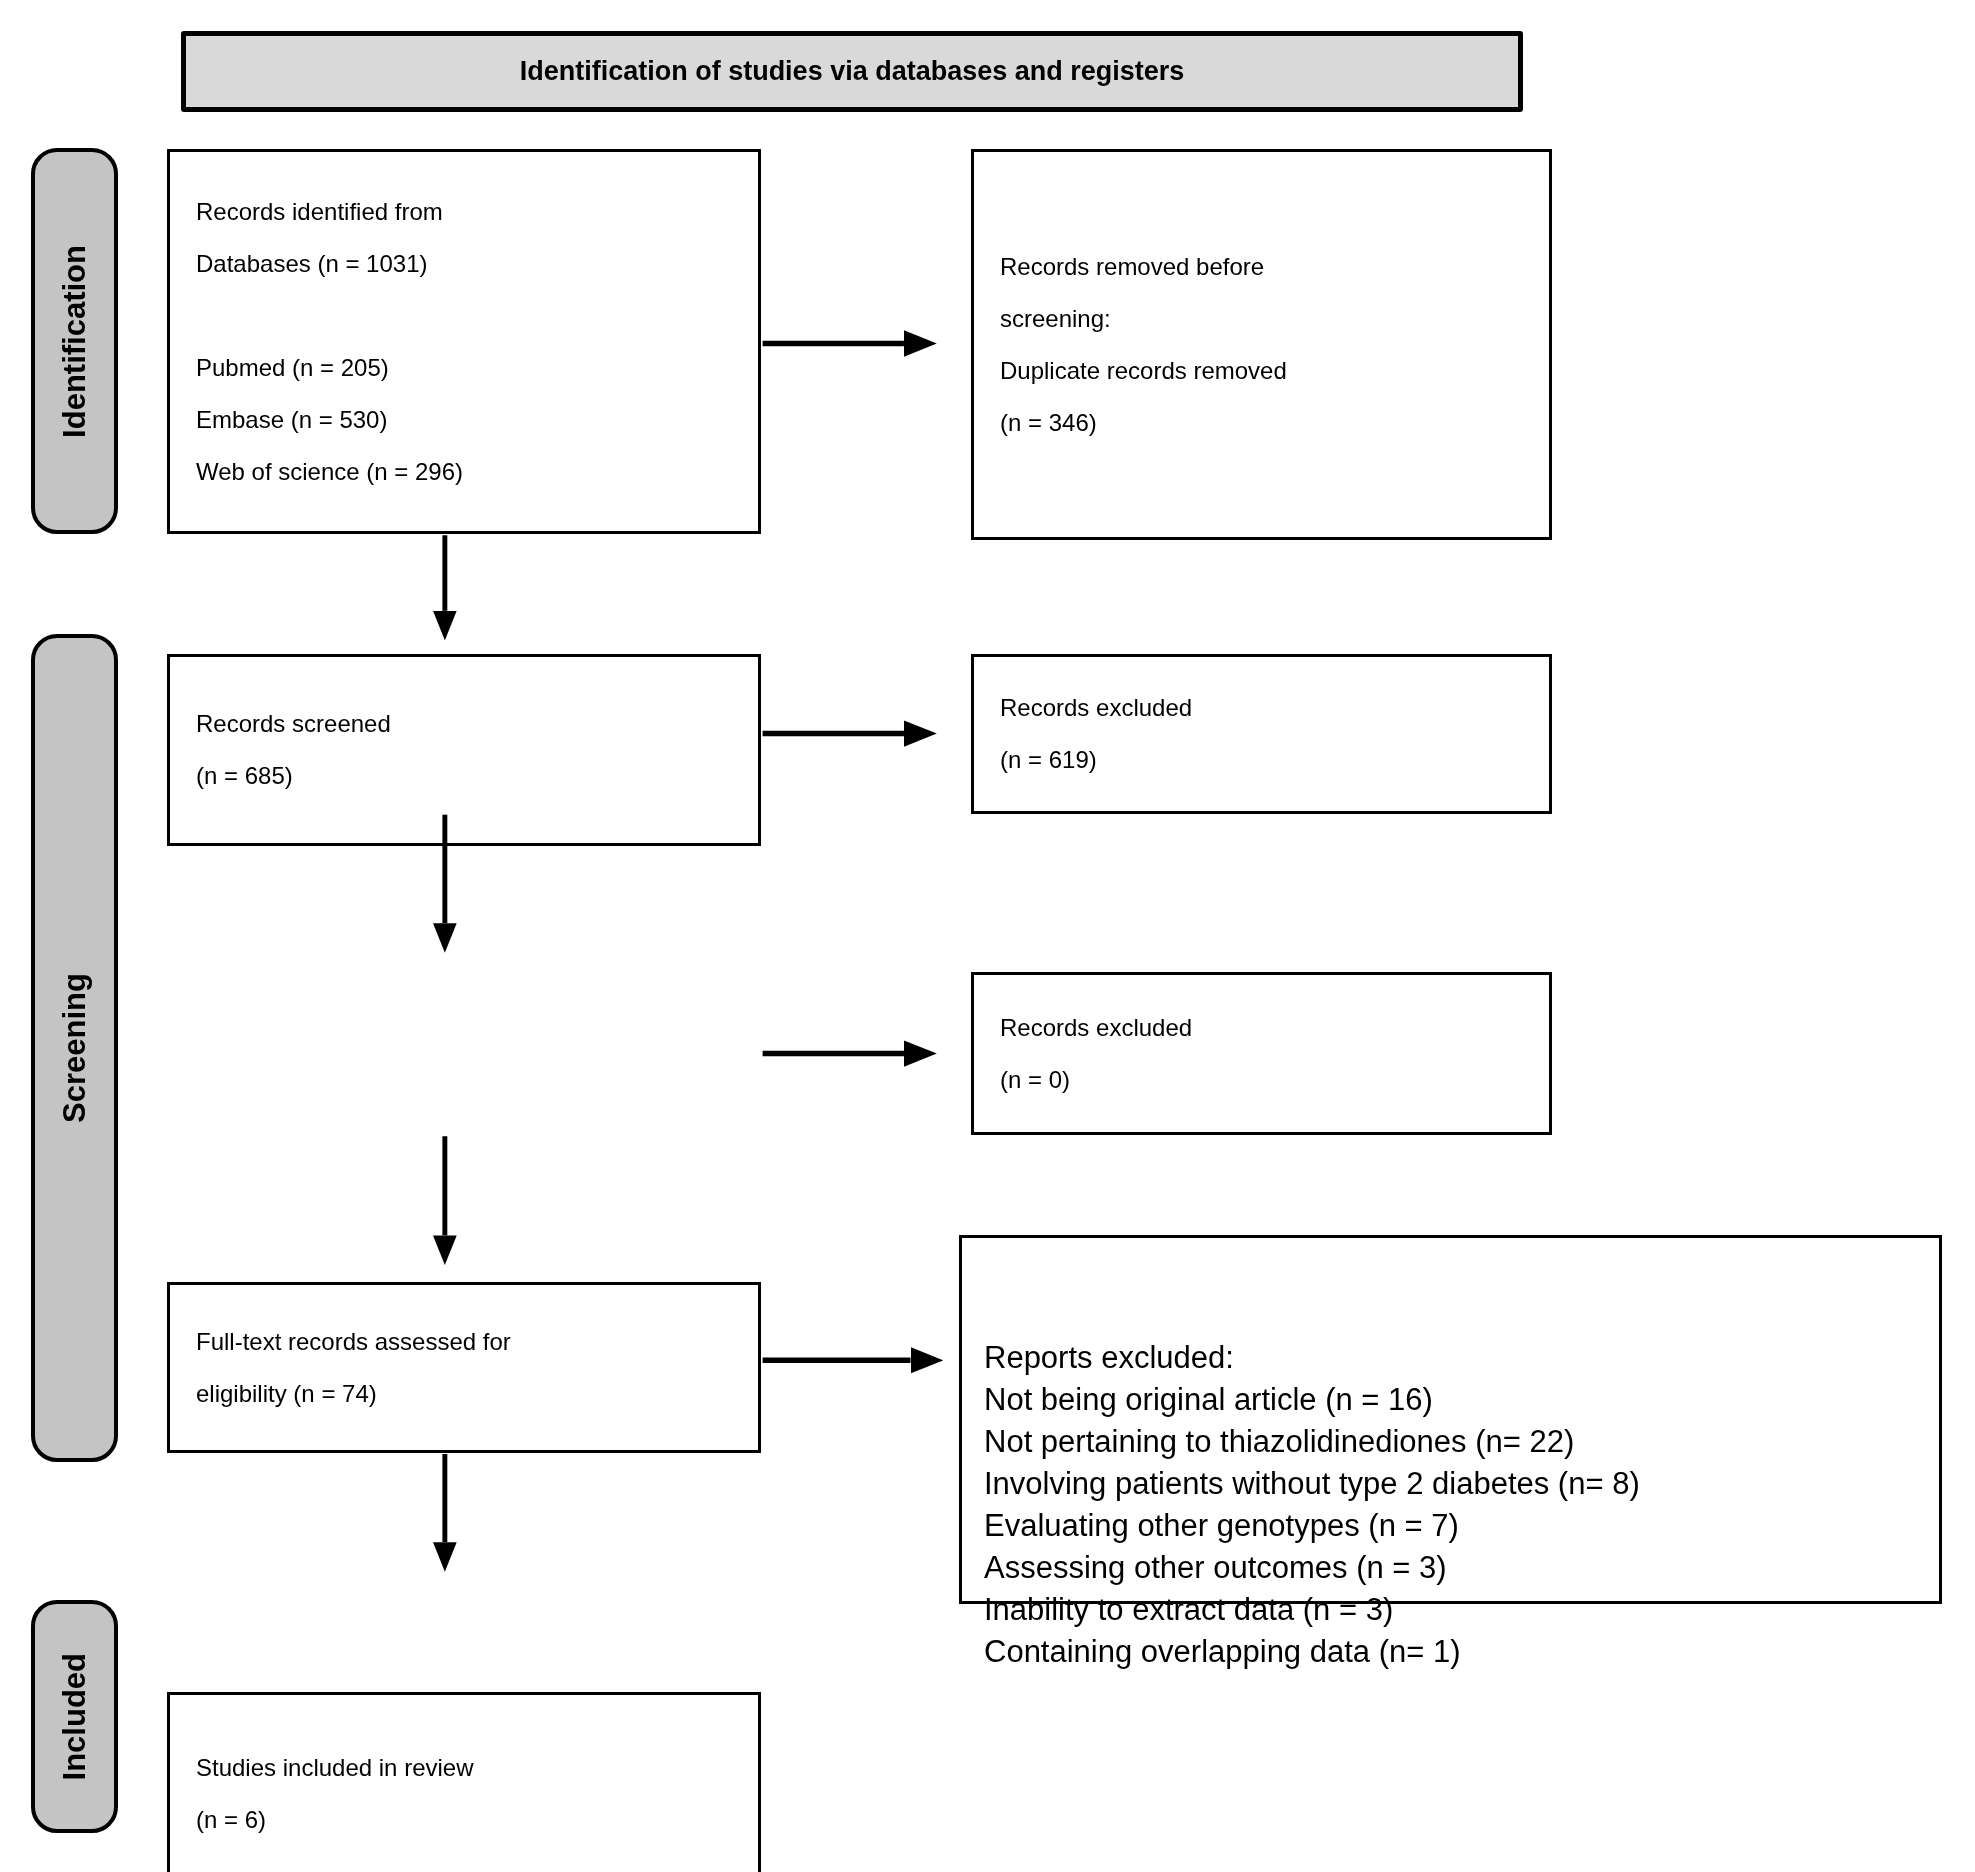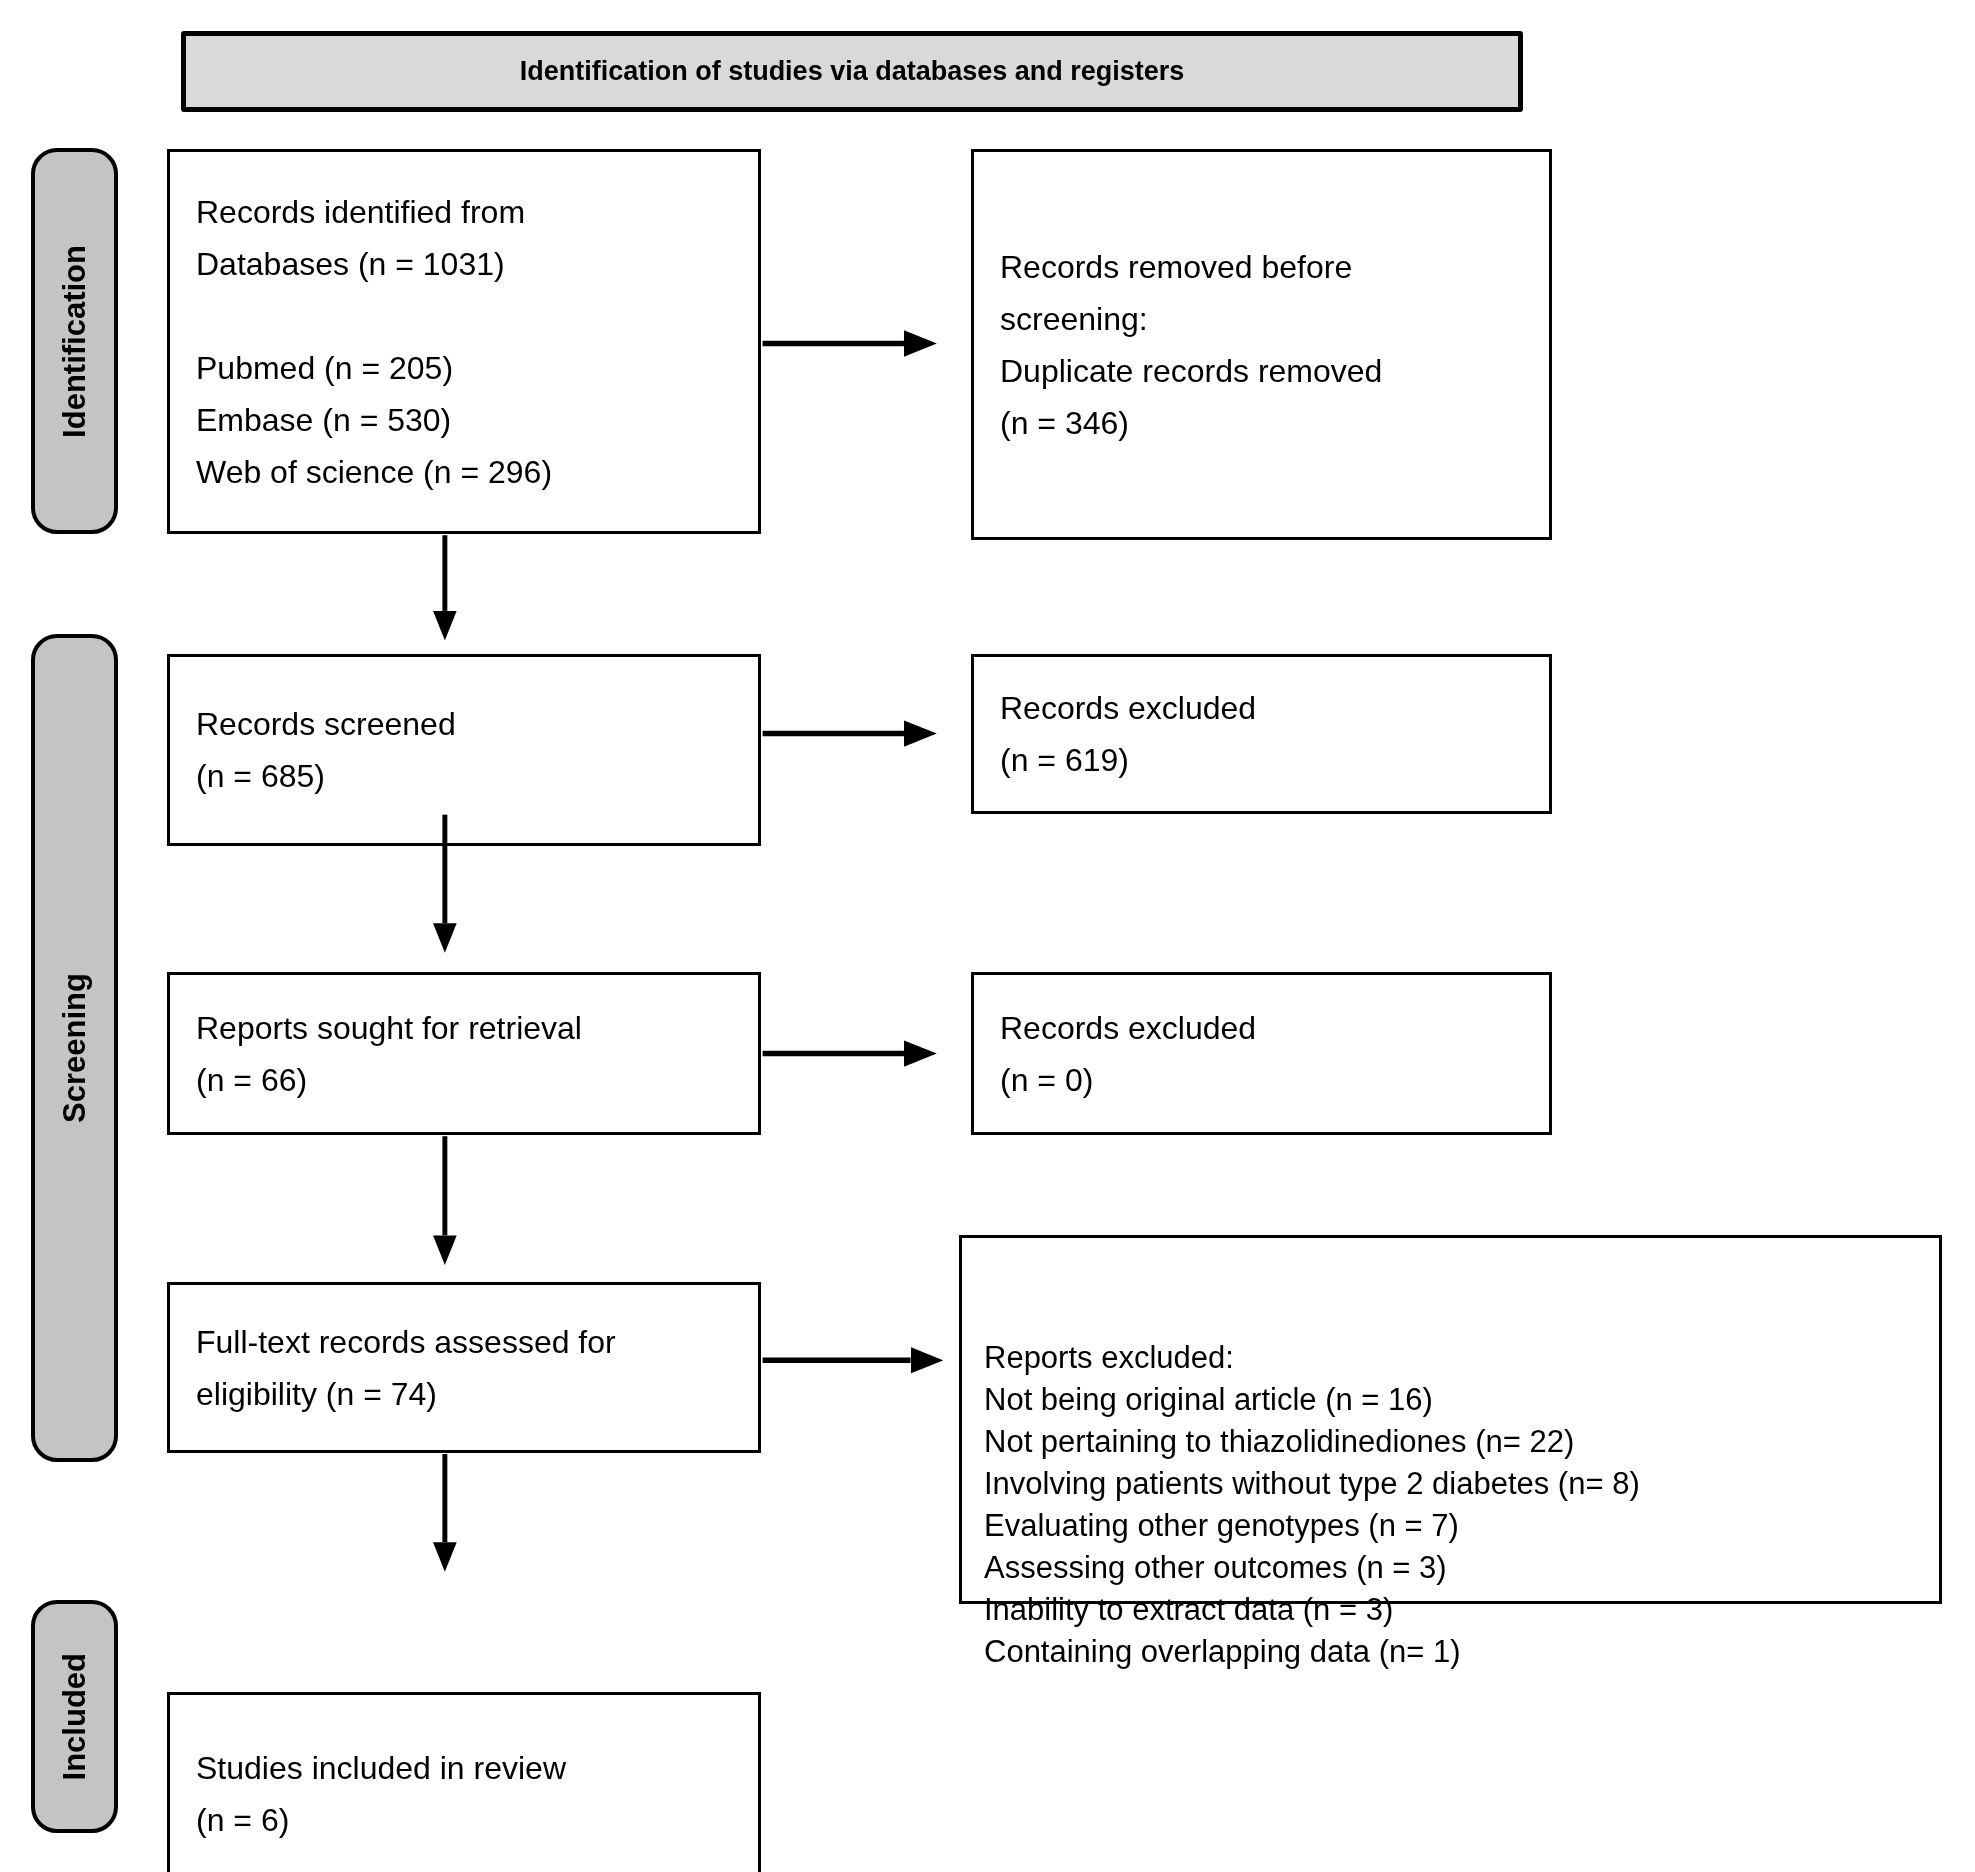--- a/index.html
+++ b/index.html
@@ -52,21 +52,21 @@
   .box {
     position: absolute;
     background: #ffffff;
     border: 3.8px solid #000000;
     box-sizing: border-box;
     display: flex;
     align-items: center;
   }
   .box-text {
     white-space: pre-line;
-    font-size: 32px;
+    font-size: 24px;
     line-height: 52px;
     padding-left: 26px;
     padding-right: 15.3px;
   }
   .box.reports-excluded-box {
     align-items: flex-start;
   }
   .box.reports-excluded-box .box-text {
     font-size: 31px;
     line-height: 42px;
@@ -107,24 +107,20 @@
 Pubmed (n = 205)
 Embase (n = 530)
 Web of science (n = 296)</div>
   </div>
 
   <div class="box" style="left:167px; top:654px; width:594px; height:192px;">
     <div class="box-text">Records screened
 (n = 685)</div>
   </div>
 
-  <div class="box" style="left:167px; top:972px; width:594px; height:163px;">
-    <div class="box-text">Reports sought for retrieval
-(n = 66)</div>
-  </div>
 
   <div class="box" style="left:167px; top:1282px; width:594px; height:171px;">
     <div class="box-text">Full-text records assessed for
 eligibility (n = 74)</div>
   </div>
 
   <div class="box" style="left:167px; top:1692px; width:594px; height:203px;">
     <div class="box-text">Studies included in review
 (n = 6)</div>
   </div>

